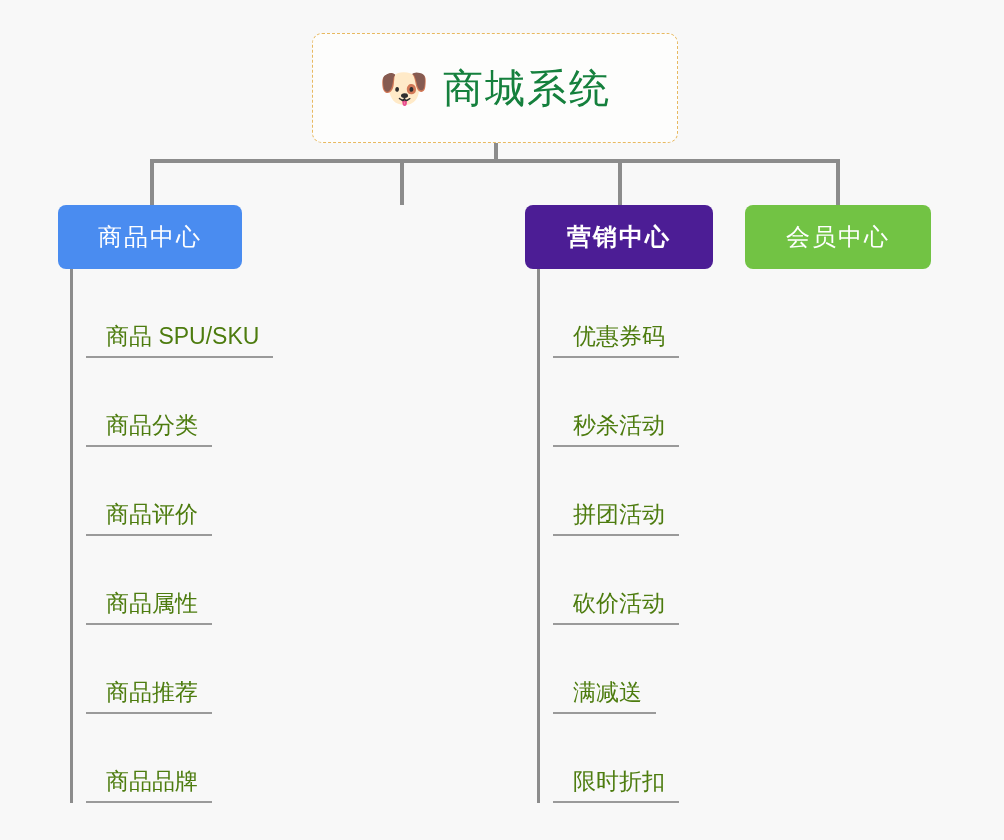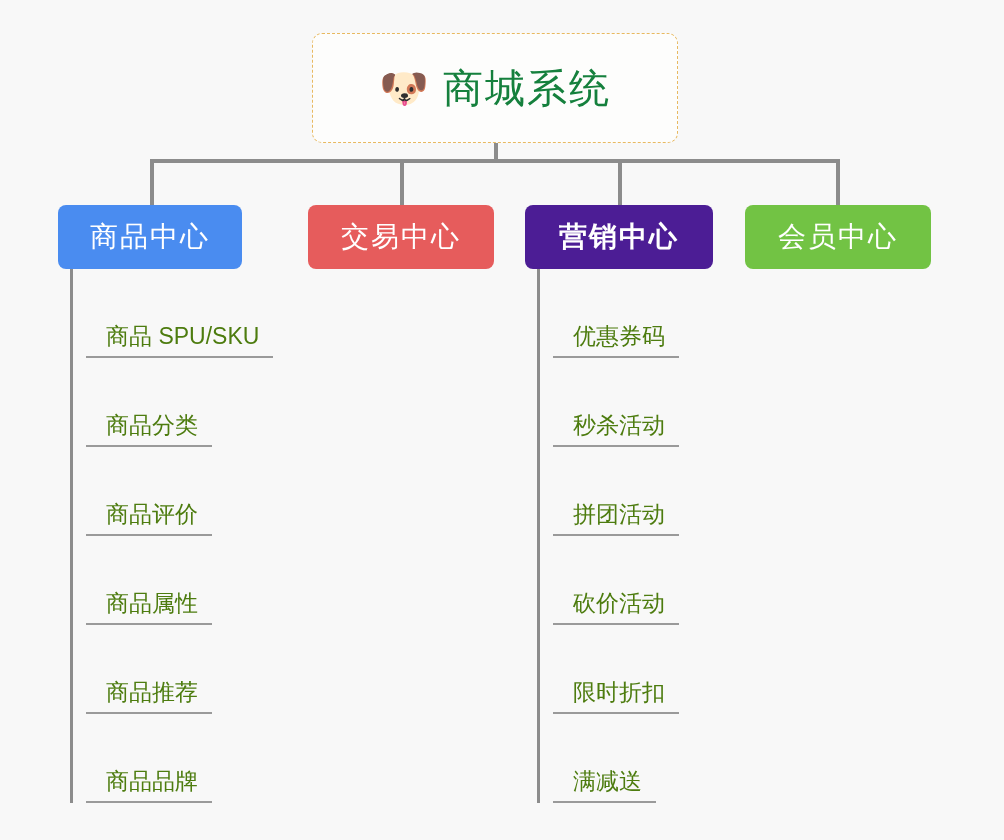--- a/index.html
+++ b/index.html
@@ -80,21 +80,21 @@
     top: 205px;
   }
   .col-header {
     box-sizing: border-box;
     height: 64px;
     border-radius: 8px;
     display: flex;
     align-items: center;
     justify-content: center;
     color: #ffffff;
-    font-size: 28px;
+    font-size: 24px;
     letter-spacing: 2px;
     white-space: nowrap;
   }
 
   
   .leaf-wrap {
     position: relative;
     margin-left: 12px;
     padding-left: 0;
   }
@@ -175,23 +175,20 @@
       <div class="leaf">
           <span class="leaf-text">商品推荐</span>
         </div>
       <div class="leaf">
           <span class="leaf-text">商品品牌</span>
         </div>
     </div>
   </div>
 
   <div class="column" id="col-1">
-    <div class="col-header" style="background: rgb(230, 92, 92);">
-      <span>交易中心</span>
-    </div>
   </div>
 
   <div class="column" id="col-2">
     <div class="col-header" style="background: #4c1d95; font-weight: bold;">
       <span>营销中心</span>
     </div>
     <div class="leaf-wrap">
       <div class="spine" style="background: rgb(140, 140, 140); height: 534px;"></div>
       <div class="leaf">
           <span class="leaf-text">优惠券码</span>
@@ -199,24 +196,24 @@
       <div class="leaf">
           <span class="leaf-text">秒杀活动</span>
         </div>
       <div class="leaf">
           <span class="leaf-text">拼团活动</span>
         </div>
       <div class="leaf">
           <span class="leaf-text">砍价活动</span>
         </div>
       <div class="leaf">
+          <span class="leaf-text">满减送</span>
+        </div>
+      <div class="leaf">
           <span class="leaf-text">限时折扣</span>
-        </div>
-      <div class="leaf">
-          <span class="leaf-text">满减送</span>
         </div>
     </div>
   </div>
 
   <div class="column" id="col-3">
     <div class="col-header" style="background: rgb(114, 195, 68);">
       <span>会员中心</span>
     </div>
   </div>
 

